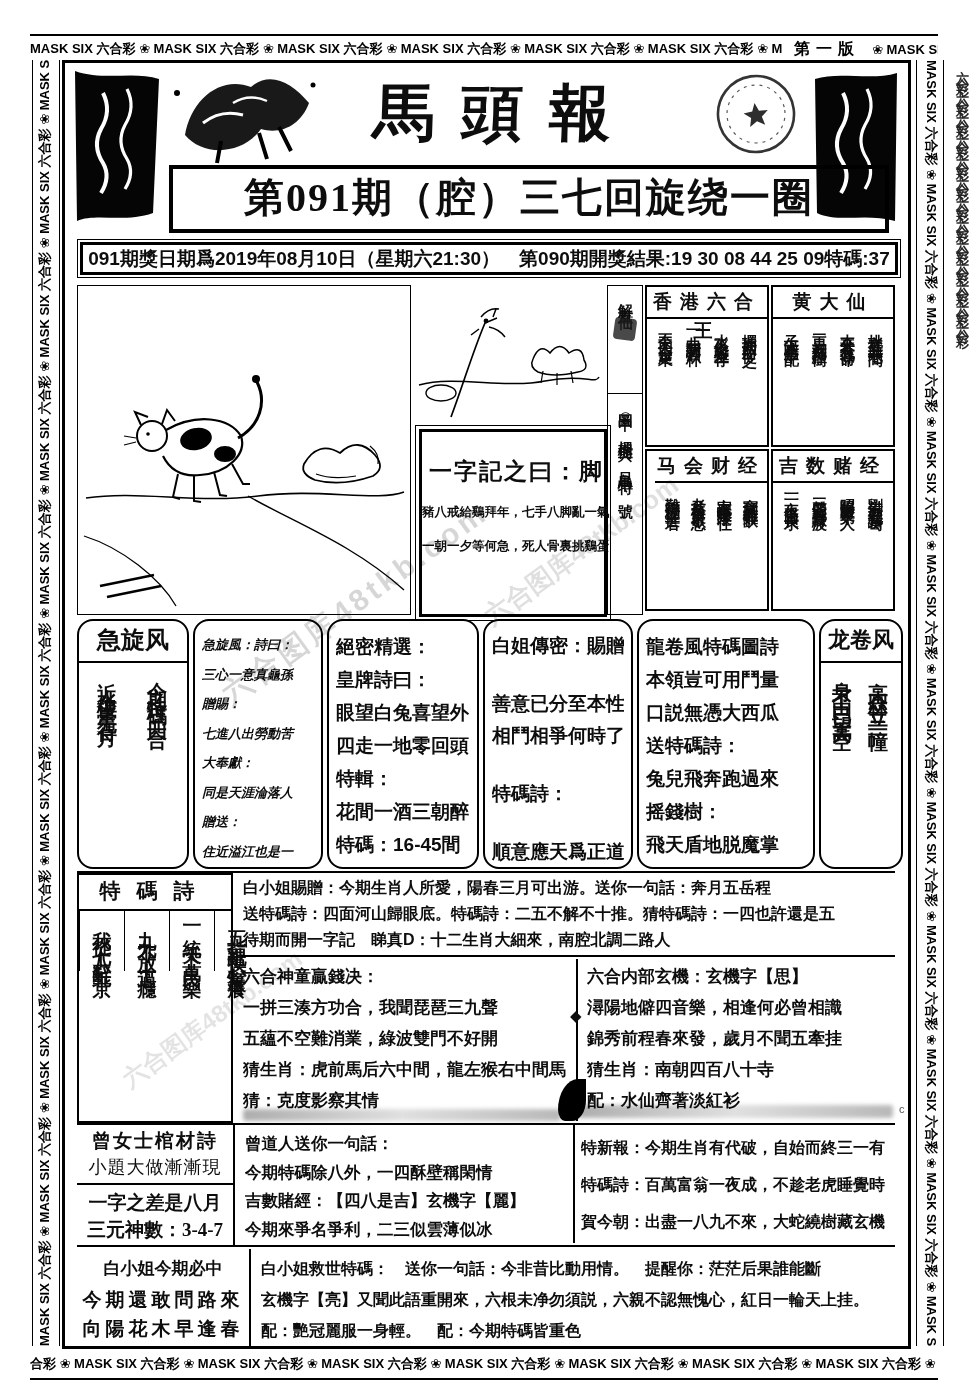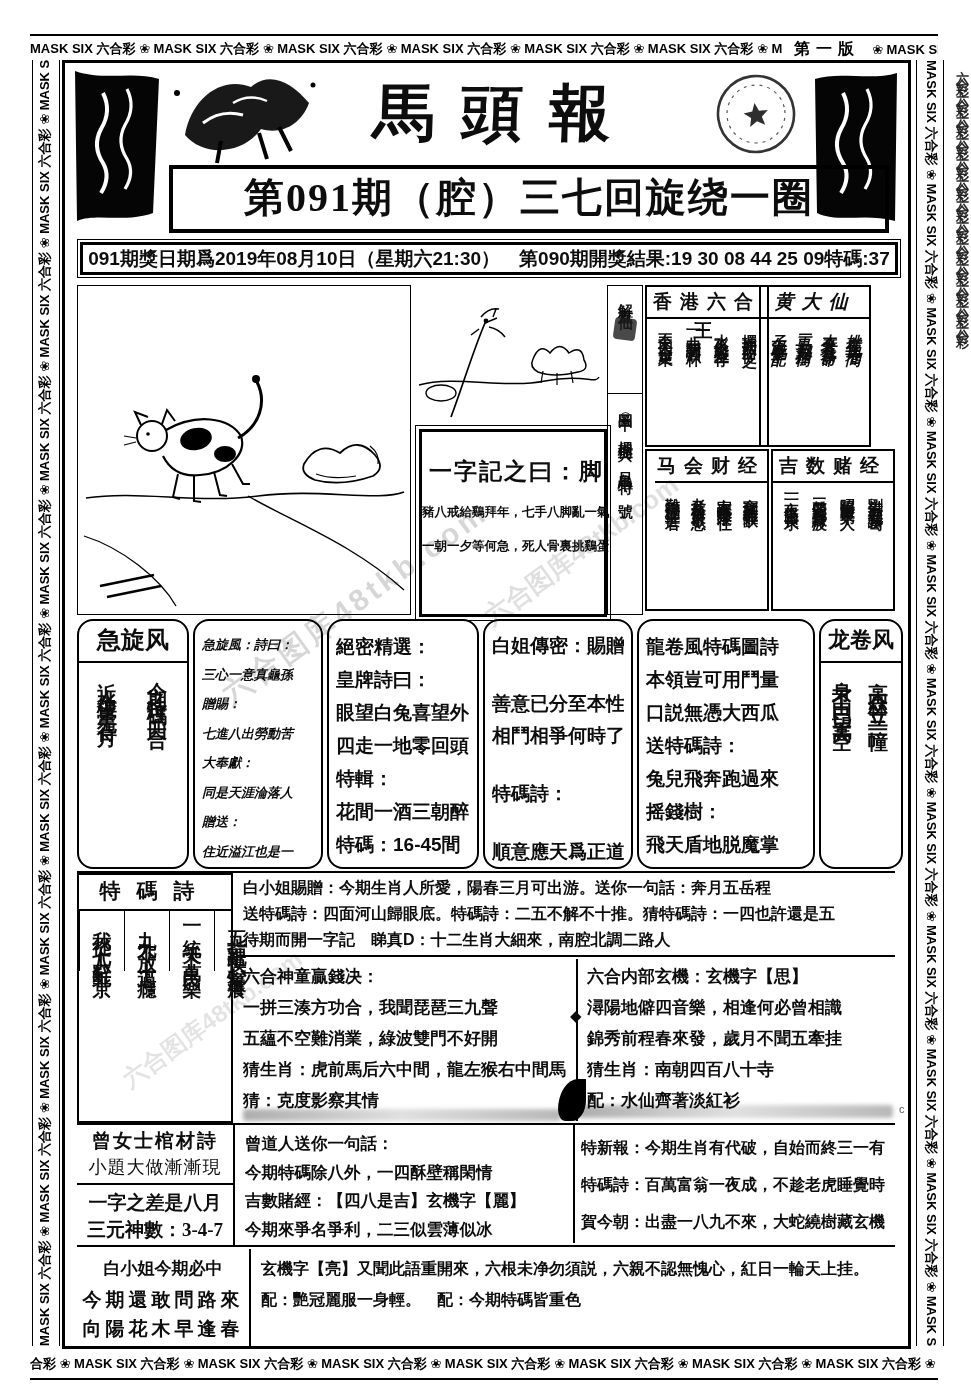--- a/index.html
+++ b/index.html
@@ -189,21 +189,21 @@
     <div class="abs" style="left:580px;top:222px;width:250px;height:328px;">
       <div class="cell" style="left:0;top:0;width:124px;height:162px;">
         <div class="cell-h">香港六合王</div>
         <div class="vbody" style="height:126px;">
           <div class="vcol g-col">擇期八四而從之</div>
           <div class="vcol g-col">水火不容難生存</div>
           <div class="vcol g-col">一曲新詞酒一杯</div>
           <div class="vcol g-col">不三不四合起來</div>
         </div>
       </div>
-      <div class="cell" style="left:114px;top:0;width:112px;height:162px;font-style:italic;">
+      <div class="cell" style="left:126px;top:0;width:124px;height:162px;">
         <div class="cell-h">黄大仙</div>
         <div class="vbody" style="height:126px;">
           <div class="vcol g-col">挑在三五與七間</div>
           <div class="vcol g-col">本來其有九條命</div>
           <div class="vcol g-col">三更初刻月挂樹</div>
           <div class="vcol g-col">子午過時牛羊配</div>
         </div>
       </div>
       <div class="cell" style="left:0;top:164px;width:124px;height:162px;padding-left:8px;">
         <div class="cell-h">马会财经</div>
@@ -337,20 +337,21 @@
       <div class="ln">賀今朝：出盡一八九不來，大蛇繞樹藏玄機</div>
     </div>
     <div class="abs hr" style="left:12px;top:1182px;width:818px;"></div>
 
     <div class="abs bzh" style="left:12px;top:1186px;width:174px;height:97px;padding-top:4px;">
       <div class="t">白小姐今期必中</div>
       <div class="a">今期還敢問路來</div>
       <div class="a">向陽花木早逢春</div>
     </div>
     <div class="abs tb js" style="left:196px;top:1190px;width:636px;">
+      <div class="ln">白小姐救世特碼：　送你一句話：今非昔比動用情。　提醒你：茫茫后果誰能斷</div>
       <div class="ln">玄機字【亮】又聞此語重開來，六根未净勿須説，六親不認無愧心，紅日一輪天上挂。</div>
       <div class="ln">配：艷冠麗服一身輕。　配：今期特碼皆重色</div>
     </div>
 
     <div class="abs wm" style="left:130px;top:520px;font-size:30px;letter-spacing:4px;transform:rotate(-36deg);">六合图库48tkb.com</div>
     <div class="abs wm" style="left:400px;top:470px;font-size:26px;transform:rotate(-36deg);opacity:.8;">六合图库48tkb.com</div>
     <div class="abs wm" style="left:40px;top:940px;font-size:24px;transform:rotate(-36deg);opacity:.7;">六合图库48tkb.com</div>
 
   </div>
   </div>

